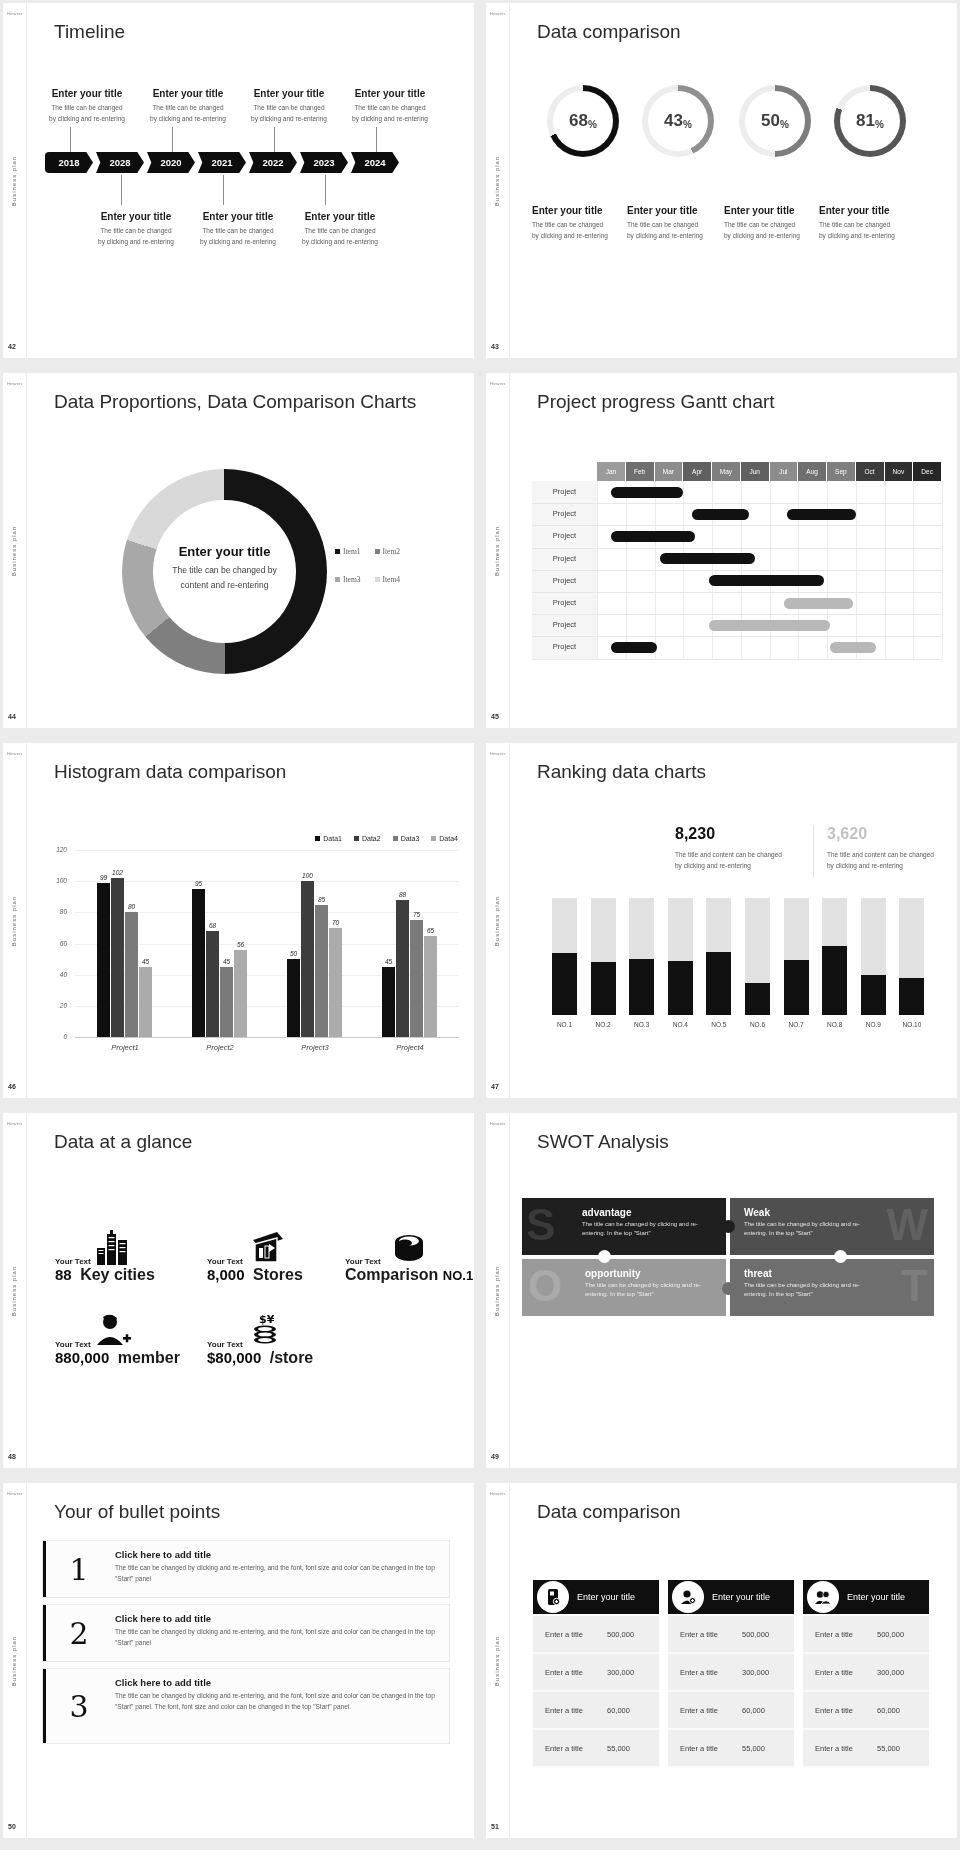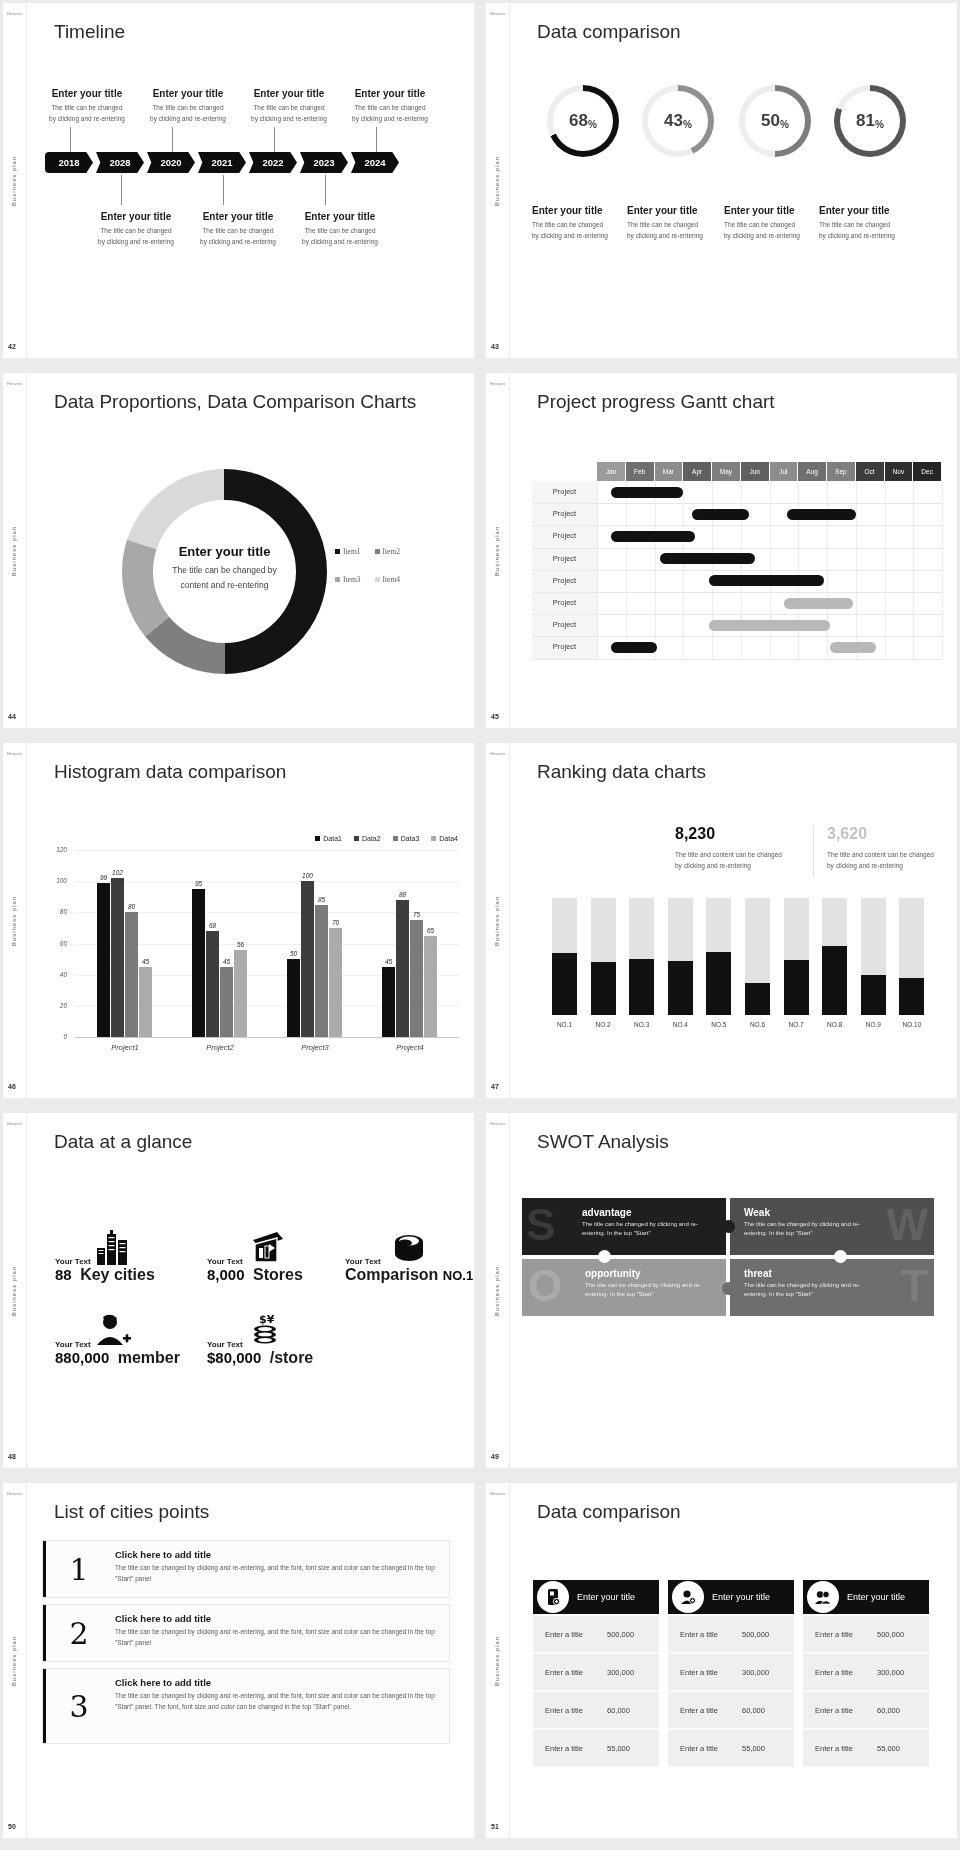--- a/index.html
+++ b/index.html
@@ -602,21 +602,21 @@
   </div>
 </div>
 
 <div class="card" style="left:3px;top:1483px">
   <div class="sb">
     <div class="corner">Hinweis</div>
     <div class="vtext">Business plan</div>
     <div class="pnum">50</div>
   </div>
   <div class="content">
-    <div class="stitle">List of cities points</div>
+    <div class="stitle">Your of bullet points</div>
 
     <div class="bullet" style="top:57px;height:56px">
       <div class="bnum">1</div>
       <div class="btxt">
         <div class="bhead">Click here to add title</div>
         <div class="bbody">The title can be changed by clicking and re-entering, and the font, font size and color can be changed in the top "Start" panel</div>
       </div>
     </div>
     <div class="bullet" style="top:121px;height:56px">
       <div class="bnum">2</div>

